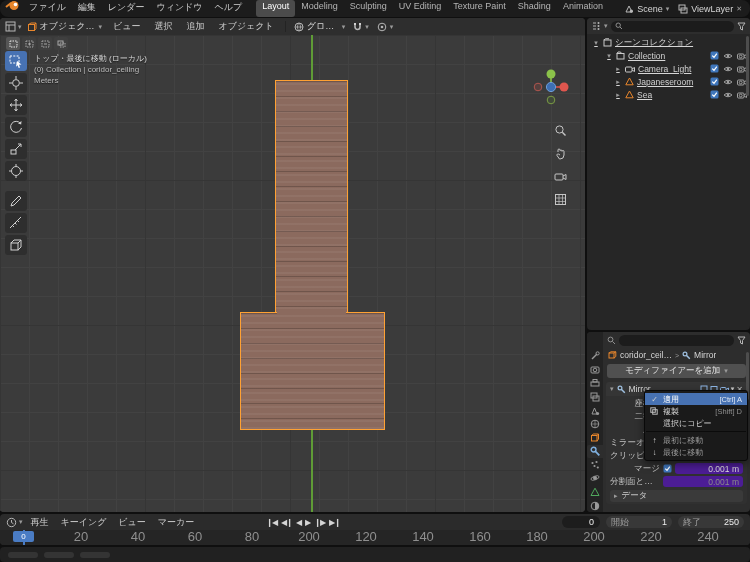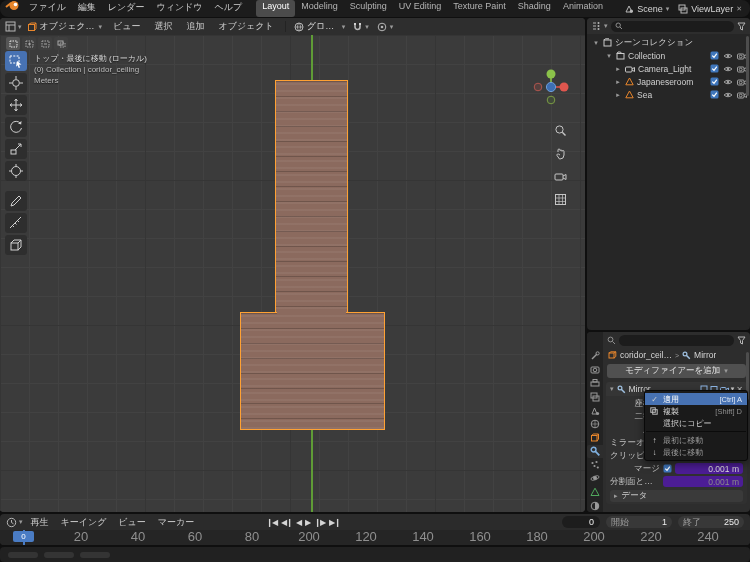--- a/index.html
+++ b/index.html
@@ -67,21 +67,21 @@
   .navbtn { width:18px; height:18px; display:flex; align-items:center; justify-content:center;
             border-radius:50%; }
 
   
   .outliner { position:absolute; left:587px; top:18px; width:163px; height:312px; background:#262626;
               border-radius:4px; overflow:hidden; }
   .ol-header { height:16px; background:#2d2d2d; display:flex; align-items:center; gap:3px; padding:0 4px; }
   .ol-search { flex:1; height:11px; background:#1c1c1c; border-radius:6px; display:flex;
                align-items:center; padding:0 4px; gap:3px; }
   .ol-rows { padding-top:2px; }
-  .ol-row { height:13px; display:flex; align-items:center; gap:3px; padding:0 3px 0 5px; font-size:8.5px; }
+  .ol-row { height:13px; display:flex; align-items:center; gap:3px; padding:0 3px 0 5px; font-size:8.5px;text-decoration:underline; }
   .ol-row .indent { width:10px; }
   .ol-row .arrow { width:8px; color:#9a9a9a; font-size:7px; text-align:center; }
   .ol-row .lbl { flex:1; overflow:hidden; white-space:nowrap; text-overflow:ellipsis; color:#d2d2d2; }
   .ol-icons { display:flex; gap:4px; align-items:center; }
   .ol-scroll { position:absolute; right:1px; top:18px; width:3px; height:60px; background:#4d4d4d; border-radius:2px; }
 
   
   .props { position:absolute; left:587px; top:332px; width:163px; height:180px; background:#2d2d2d;
            border-radius:4px; overflow:hidden; display:flex; }
   .prop-tabs { width:16px; background:#232323; display:flex; flex-direction:column; align-items:center;

